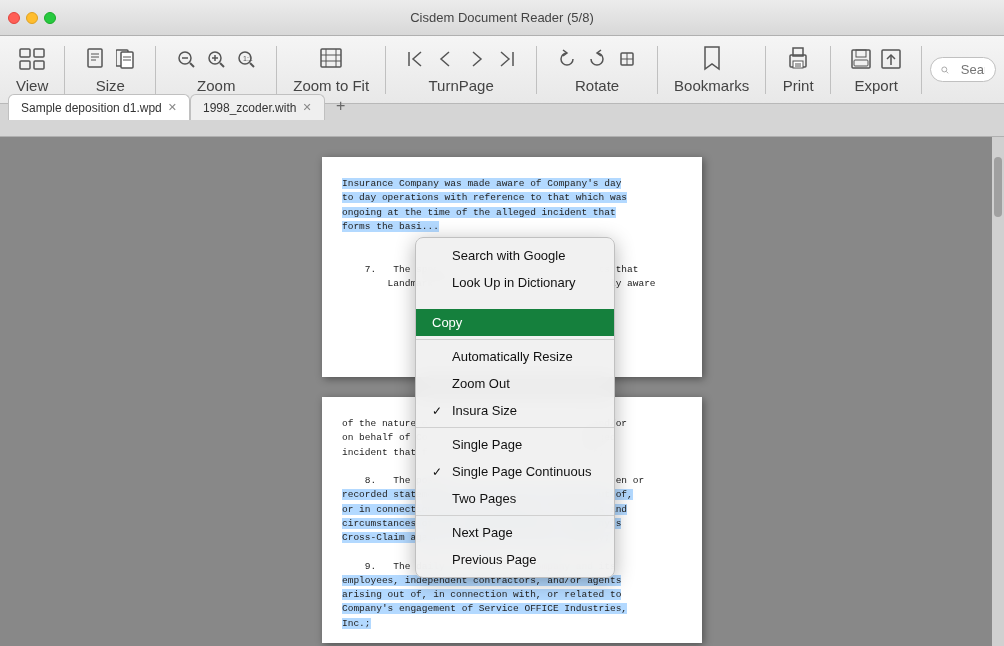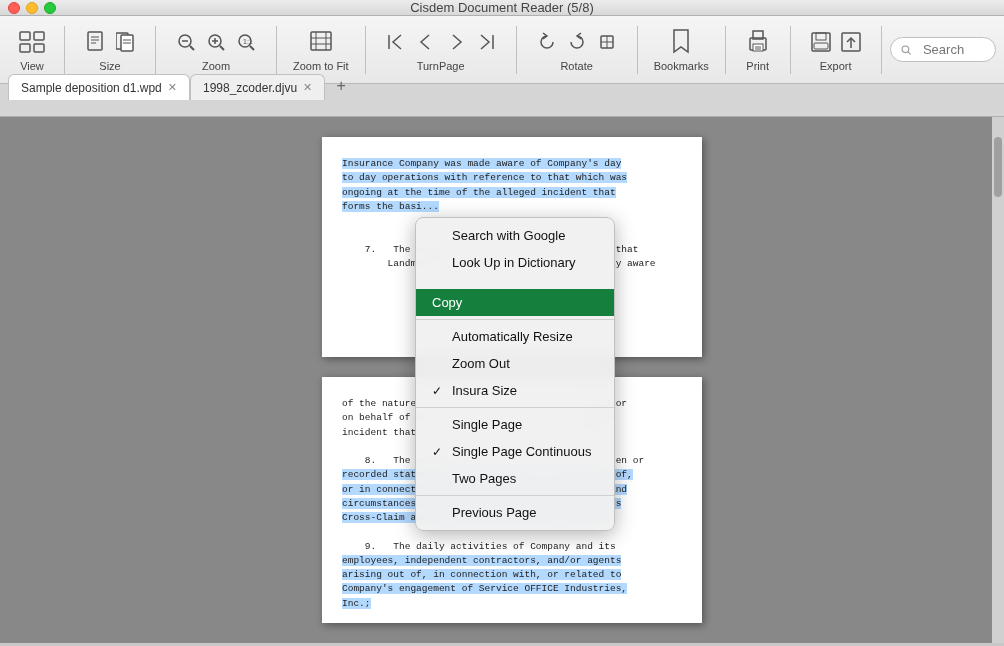--- a/index.html
+++ b/index.html
@@ -8,21 +8,21 @@
       background: #c8c8c8;
       width: 1004px;
       height: 646px;
       overflow: hidden;
       position: relative;
     }
 
     
     .title-bar {
       background: linear-gradient(to bottom, #ececec, #d8d8d8);
-      height: 16px;
+      height: 36px;
       display: flex;
       align-items: center;
       justify-content: center;
       border-bottom: 1px solid #b0b0b0;
       position: relative;
     }
     .traffic-lights {
       position: absolute;
       left: 8px;
       display: flex;
@@ -72,21 +72,21 @@
     .toolbar-icon {
       width: 28px;
       height: 28px;
       display: flex;
       align-items: center;
       justify-content: center;
       font-size: 18px;
       color: #444;
     }
     .toolbar-label {
-      font-size: 11px;
+      font-size: 15px;
       color: #444;
       text-align: center;
       white-space: nowrap;
     }
     .toolbar-sep {
       width: 1px;
       height: 48px;
       background: #c0c0c0;
       margin: 0 4px;
     }
@@ -474,21 +474,21 @@
   </div>
 
 </div>
 
 <div class="tabs-bar">
   <div class="tab active">
     <span>Sample deposition d1.wpd</span>
     <span class="tab-close">✕</span>
   </div>
   <div class="tab">
-    <span>1998_zcoder.djvu</span>
+    <span>1998_zcoder.with</span>
     <span class="tab-close">✕</span>
   </div>
   <div class="tab-add">+</div>
 </div>
 
 <div class="main-area">
   <div class="doc-view">
 
     <div class="doc-page">
       <div class="doc-text">
@@ -551,17 +551,20 @@
       <span>Single Page</span>
     </div>
     <div class="menu-item checked">
       <span>Single Page Continuous</span>
     </div>
     <div class="menu-item unchecked">
       <span>Two Pages</span>
     </div>
     <div class="menu-sep"></div>
     <div class="menu-item unchecked">
+      <span>Next Page</span>
+    </div>
+    <div class="menu-item unchecked">
       <span>Previous Page</span>
     </div>
   </div>
 
 </div>
 
 </body></html>

